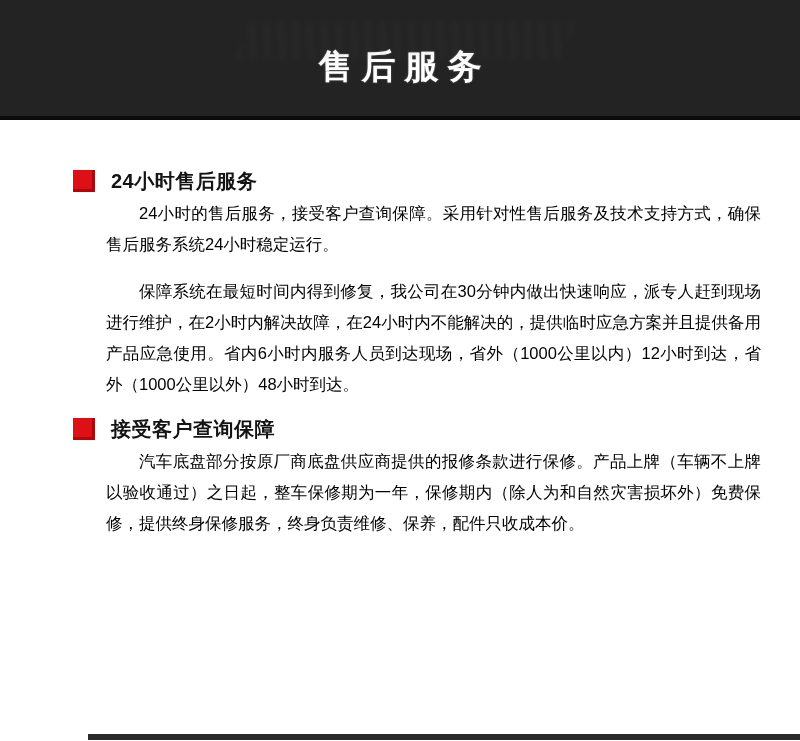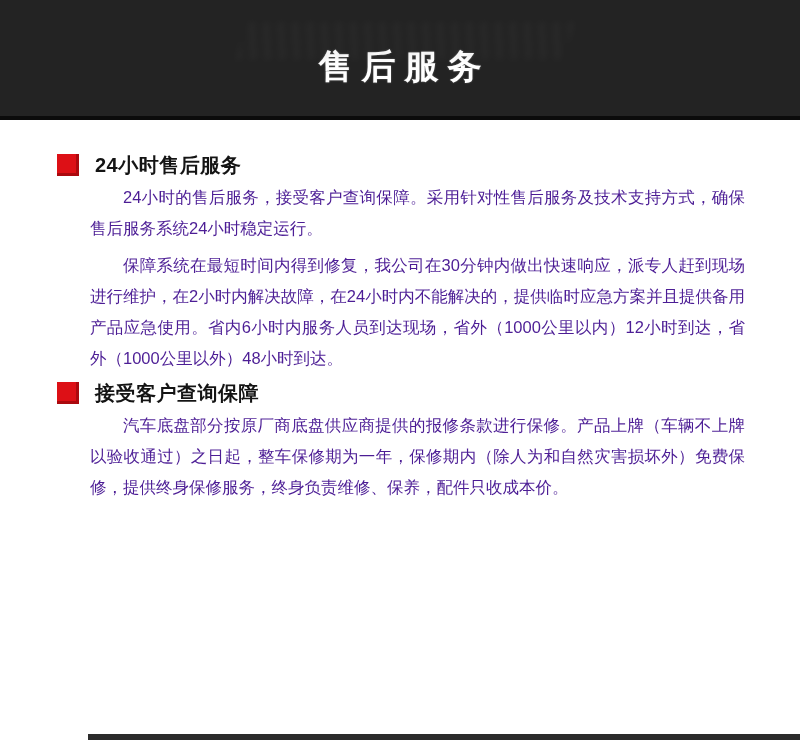--- a/index.html
+++ b/index.html
@@ -41,21 +41,21 @@
     filter: blur(3px);
     opacity: 0.35;
     transform: skewX(-12deg);
     pointer-events: none;
   }
 
   
   .content {
     padding: 32px 55px 0 57px;
   }
-  .section { margin: 0; }
+  .section { margin: 16px; }
   .heading-row {
     display: flex;
     align-items: center;
     gap: 16px;
     height: 26px;
     margin-bottom: 4px;
   }
   .bullet {
     width: 22px; height: 22px;
     flex: none;
@@ -67,21 +67,21 @@
     font-size: 20px;
     font-weight: bold;
     color: #141414;
     letter-spacing: 0.5px;
   }
   .para {
     margin: 4px 0 6px 33px;
     width: 655px;
     font-size: 16.5px;
     line-height: 31px;
-    color: #4c1d95;
+    color: #000000;
     text-indent: 2em;
     text-align: justify;
   }
 
   
   .bottom-bar {
     position: absolute;
     left: 88px; right: 0; bottom: 1px;
     height: 6px;
     background: #2b2b2b;

